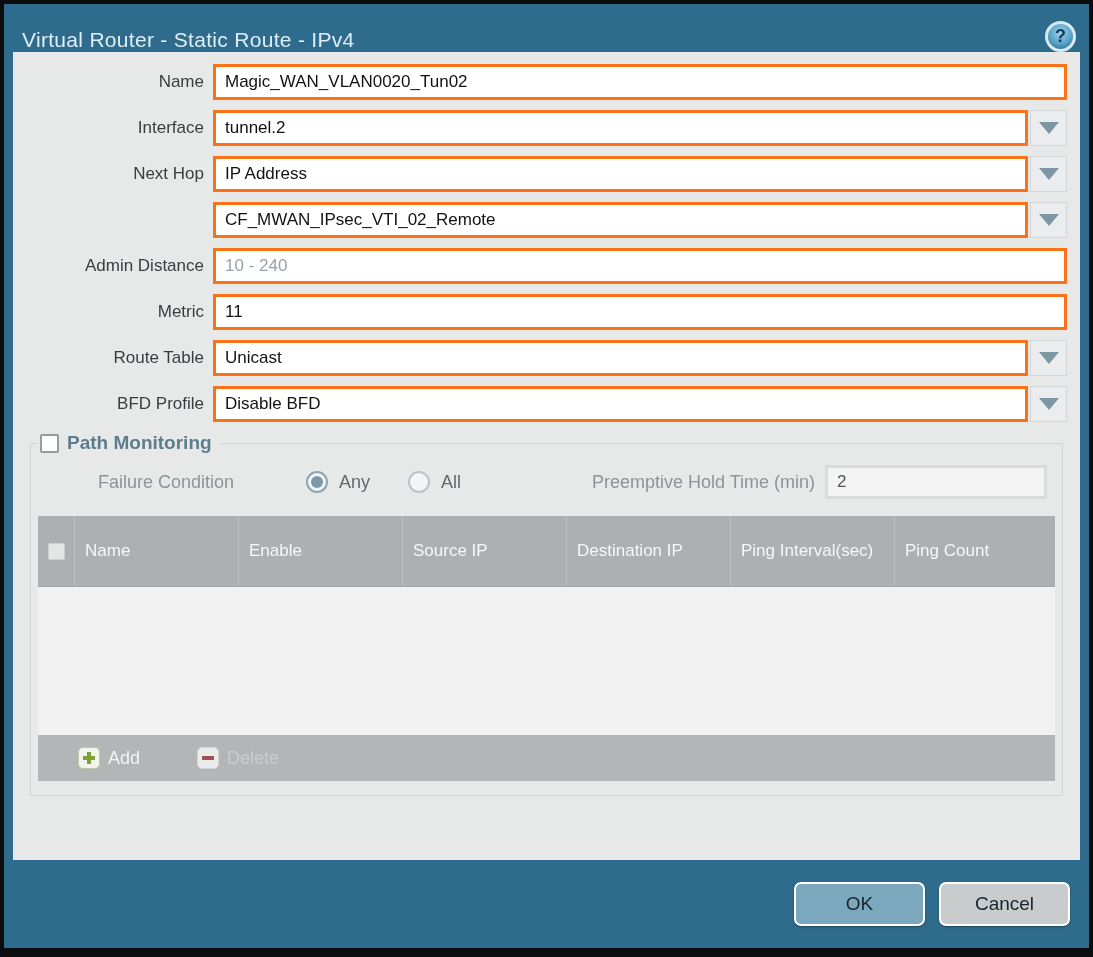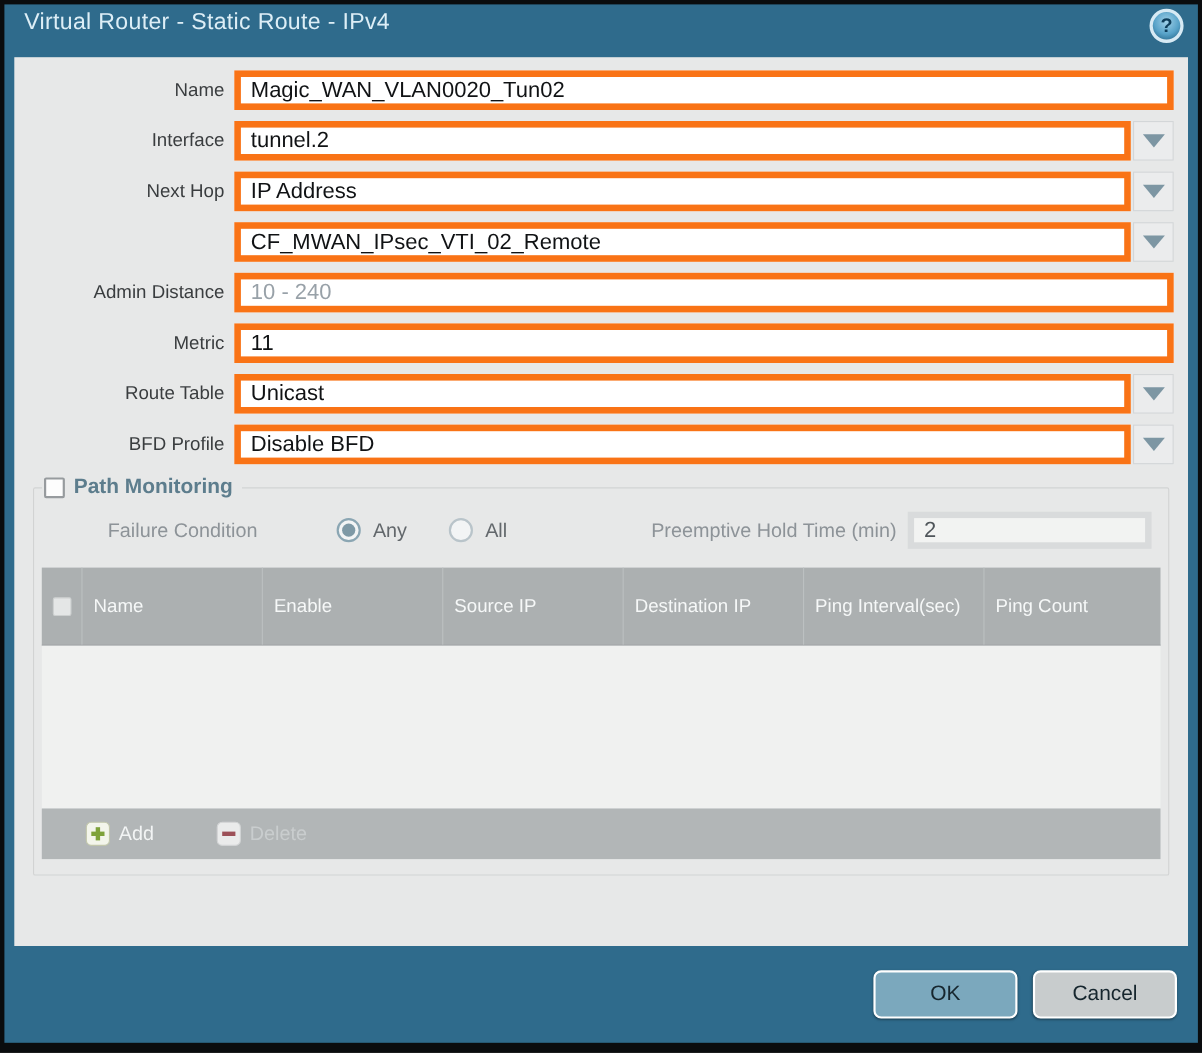--- a/index.html
+++ b/index.html
@@ -3,36 +3,36 @@
 <meta charset="utf-8">
 <style>
   * { box-sizing: border-box; }
   html,body { margin:0; padding:0; background:#222; }
   body { font-family: "Liberation Sans", "DejaVu Sans", sans-serif; }
 
   .window { width:1093px; height:957px; background:#0a0c0e; padding:4px 4px 9px 4px; position:relative; }
   .frame { width:100%; height:100%; background:#2f6b8c; display:flex; flex-direction:column; }
 
   
-  .titlebar { height:48px; flex:none; display:flex; align-items:flex-start; padding:4px 13px 0 18px; }
+  .titlebar { height:48px; flex:none; display:flex; align-items:flex-end; padding:16px 13px 0 18px; }
   .title { font-size:21px; color:#ddeef6; font-weight:400; letter-spacing:0.3px; }
   .help { margin-left:auto; width:31px; height:31px; border-radius:50%;
           border:3px solid #d7eaf4;
           background: radial-gradient(circle at 50% 35%, #9fd0e8 0%, #57a2c8 55%, #1d5b7e 100%);
           display:flex; align-items:center; justify-content:center;
           color:#0e3d5a; font-weight:bold; font-size:18px; cursor:pointer; }
 
   
   .content { flex:1; margin:0 9px; background:#e7e8e8; padding-top:12px; overflow:hidden; }
 
   .form-row { display:flex; align-items:center; height:36px; margin:0 13px 10px 0; }
   .form-row .lbl { width:200px; flex:none; text-align:right; padding-right:9px;
                    font-size:17px; color:#3a3d3f; }
   .field { flex:1; display:flex; align-items:stretch; height:36px; min-width:0; }
-  .txt { flex:1; min-width:0; border:6px solid #f97316; background:#fff; font-size:20px;
+  .txt { flex:1; min-width:0; border:3px solid #f97316; background:#fff; font-size:17px;
          padding:0 9px; color:#101214; font-family:inherit; outline:none; }
   .txt::placeholder { color:#98a1a8; opacity:1; }
   .txt.disabled { background:#f2f3f2; border-color:#d9dbdc; color:#4f555a; }
   .dd { width:37px; flex:none; margin-left:2px; background:#ebeced; border:1px solid #d3d6d8;
         display:flex; align-items:center; justify-content:center; cursor:pointer; }
   .tri { width:0; height:0; border-left:10px solid transparent; border-right:10px solid transparent;
          border-top:12px solid #7d96a3; }
 
   
   fieldset.pm { margin:2px 17px 0 17px; border:1px solid #d2d3d3; border-radius:2px;

